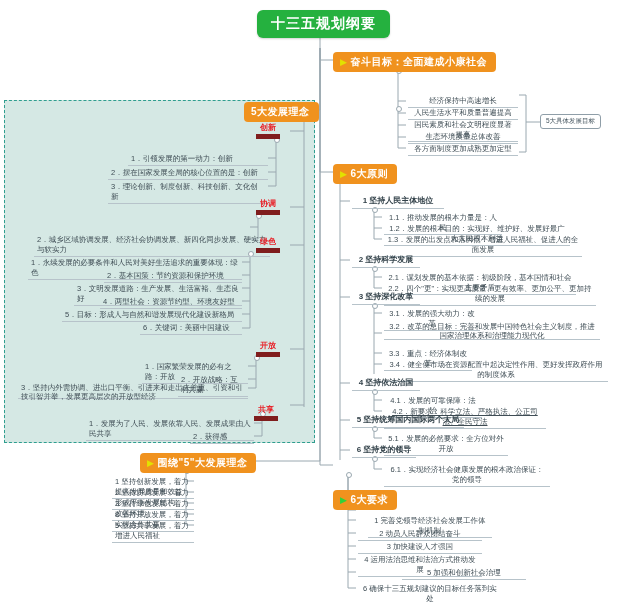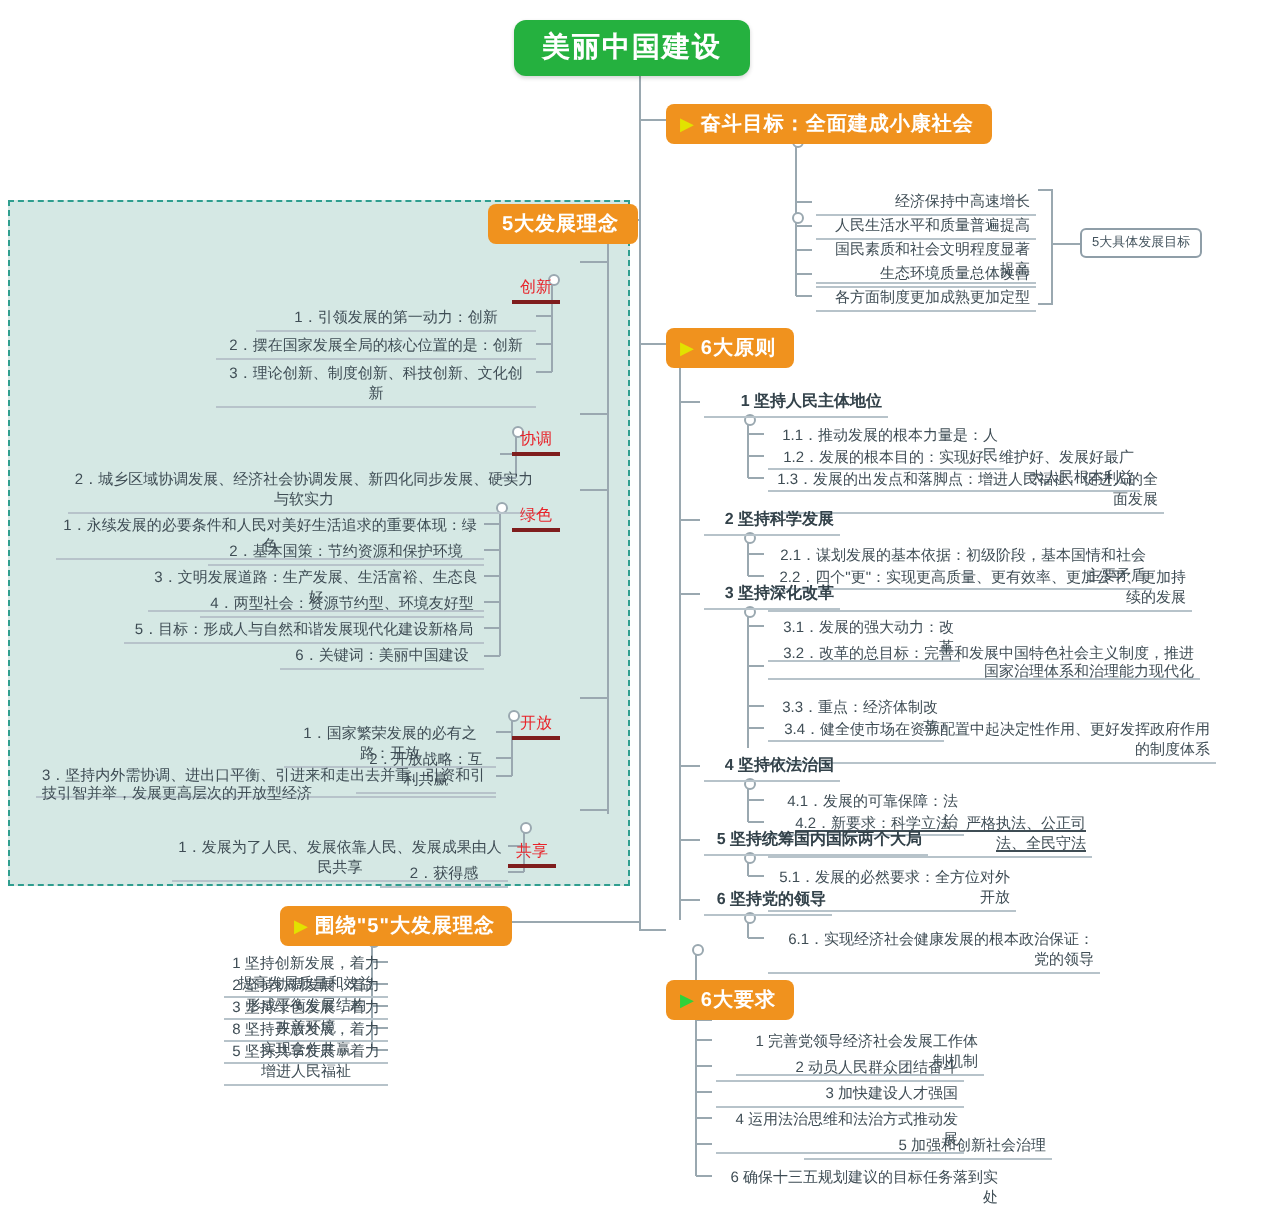--- a/index.html
+++ b/index.html
@@ -25,27 +25,27 @@
   }
   .orange .flag{display:inline-block;margin-right:3px;font-size:9px;color:#e2e200;}
   .orange.green-flag .flag{color:#2fd23a;}
 
   
   .leaf{
     font-size:7.5px;color:#3f4d55;line-height:1.35;
     border-bottom:1px solid #b7c3ca;padding:1.5px 3px 1.5px 3px;
     position:absolute;box-sizing:border-box;
   }
-  .leaf.r{text-align:center;}
-  .leaf.l{text-align:right;}
+  .leaf.r{text-align:left;}
+  .leaf.l{text-align:center;}
   .leaf.two{line-height:1.3;white-space:normal;}
 
   .cat{
-    position:absolute;color:#e8232a;font-weight:normal;font-size:8px;
-    border-bottom:2px solid #7f1d1d;padding:16px 4px 1px 4px;
+    position:absolute;color:#e8232a;font-weight:bold;font-size:8px;
+    border-bottom:5px solid #7f1d1d;padding:0 4px 1px 4px;
   }
   .bold-leaf{font-weight:bold;color:#33424a;font-size:8px;}
 
   
   .panel{
     position:absolute;left:4px;top:100px;width:309px;height:341px;
     background:#d5e8e4;border:1px dashed #2f9e8f;
   }
   .goalbox{
     position:absolute;border:1px solid #8f9ea8;border-radius:3px;
@@ -143,21 +143,21 @@
   <div class="dot" style="left:338px;top:178px;"></div>
   <div class="dot" style="left:372px;top:207px;"></div>
   <div class="dot" style="left:372px;top:266px;"></div>
   <div class="dot" style="left:372px;top:303px;"></div>
   <div class="dot" style="left:372px;top:389px;"></div>
   <div class="dot" style="left:372px;top:426px;"></div>
   <div class="dot" style="left:372px;top:456px;"></div>
   <div class="dot" style="left:346px;top:472px;"></div>
   <div class="dot" style="left:396px;top:106px;"></div>
 
-  <div class="node root" style="left:257px;top:10px;">美丽中国建设</div>
+  <div class="node root" style="left:257px;top:10px;">十三五规划纲要</div>
 
   <div class="node orange" style="left:333px;top:52px;">
     <span class="flag">▶</span><span>奋斗目标：全面建成小康社会</span>
   </div>
   <div class="leaf l" style="left:408px;top:94px;width:110px;">经济保持中高速增长</div>
   <div class="leaf l" style="left:408px;top:106px;width:110px;">人民生活水平和质量普遍提高</div>
   <div class="leaf l" style="left:408px;top:118px;width:110px;">国民素质和社会文明程度显著提高</div>
   <div class="leaf l" style="left:408px;top:130px;width:110px;">生态环境质量总体改善</div>
   <div class="leaf l" style="left:408px;top:142px;width:110px;">各方面制度更加成熟更加定型</div>
   <div class="goalbox" style="left:540px;top:114px;">5大具体发展目标</div>

